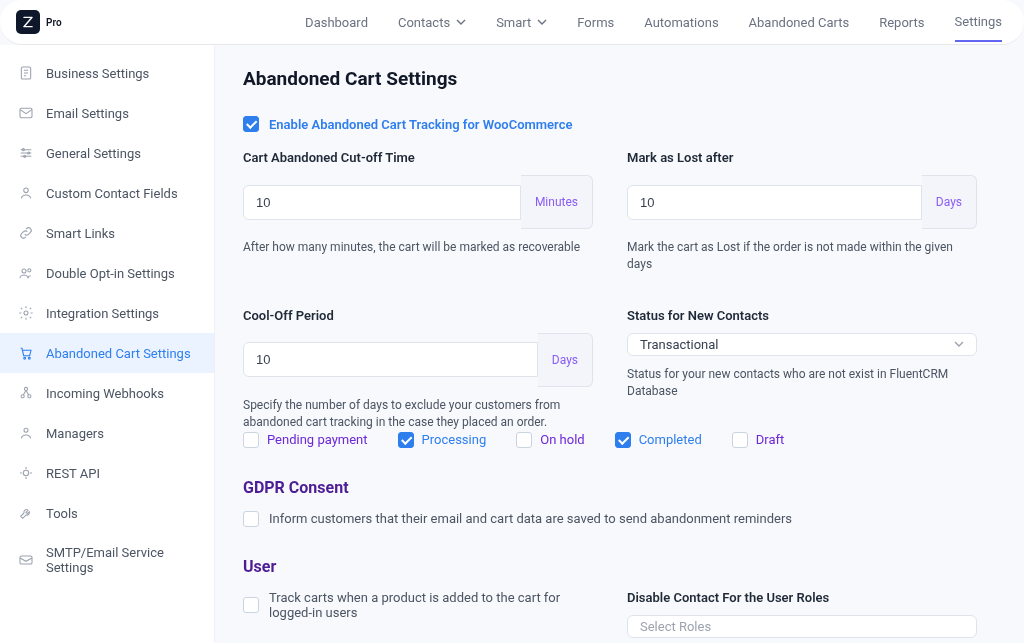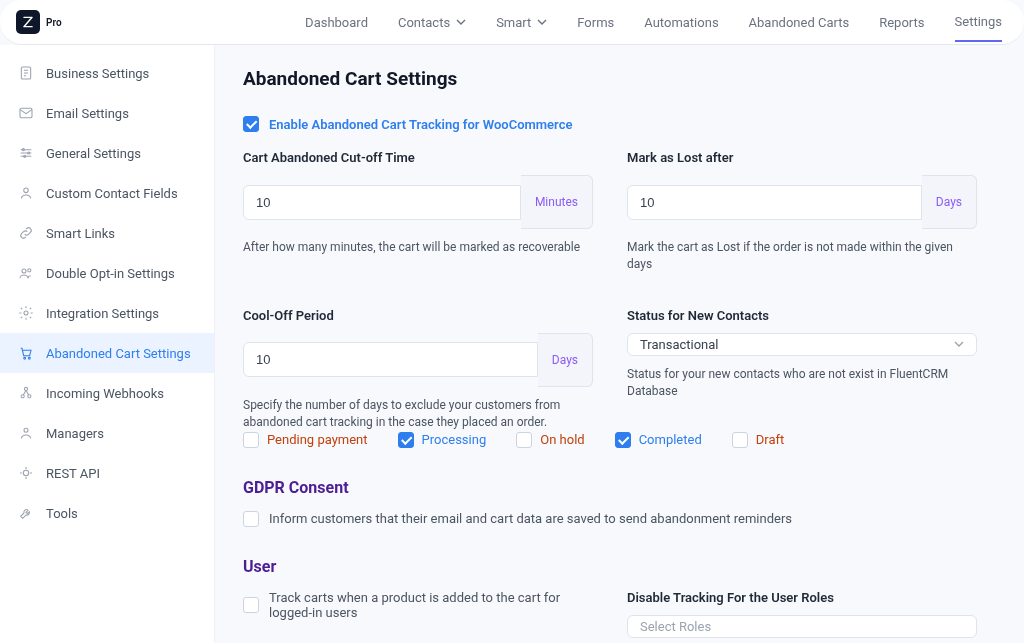--- a/index.html
+++ b/index.html
@@ -74,21 +74,21 @@
   .help { font-size:12px; color:#4b5563; margin-top:10px; line-height:1.45; }
 
   .select {
     border:1px solid #dfe3ec; border-radius:6px; padding:3px 12px; background:#fff;
     display:flex; align-items:center; justify-content:space-between; font-size:13px; color:#374151;
   }
   .select .caret svg { width:10px; height:10px; stroke:#9ca3af; }
 
   .section-sub { font-size:13px; font-weight:600; color:#1f2937; margin: 26px 0 14px; }
   .status-row { display:flex; align-items:center; gap:30px; flex-wrap:wrap; }
-  .status-opt { display:flex; align-items:center; gap:8px; font-size:13px; color:#c2410c; }
+  .status-opt { display:flex; align-items:center; gap:8px; font-size:13px; color:#6d28d9; }
   .status-opt.sel { color:#2e7eee; }
 
   .h2 { font-size:16px; font-weight:700; color:#4c1d95; margin: 30px 0 14px; }
 
   .muted-select { color:#9ca3af; }
 </style>
 </head>
 <body>
 
 <div class="topbar">
@@ -248,20 +248,29 @@
       <span>REST API</span>
     </div>
     <div class="side-item">
       <span class="icon">
           <svg viewBox="0 0 24 24">
             <path d="M14 7a4 4 0 0 0-5 5l-5 5 3 3 5-5a4 4 0 0 0 5-5l-3 3-2-2 3-3z"></path>
           </svg>
         </span>
       <span>Tools</span>
     </div>
+    <div class="side-item">
+      <span class="icon">
+          <svg viewBox="0 0 24 24">
+            <rect x="3" y="6" width="18" height="12" rx="2"></rect>
+            <path d="M3 9l9 5 9-5"></path>
+          </svg>
+        </span>
+      <span>SMTP/Email Service Settings</span>
+    </div>
   </div>
 
   <div class="main">
     <div class="page-title">Abandoned Cart Settings</div>
 
     <div class="check-row">
       <span class="cbox checked"></span>
       <span class="primary-link">Enable Abandoned Cart Tracking for WooCommerce</span>
     </div>
 
@@ -337,21 +346,21 @@
 
     <div class="h2">User</div>
     <div class="grid2">
       <div>
         <div class="check-row" style="margin-bottom:0;">
           <span class="cbox"></span>
           <span style="color:#4b5563;">Track carts when a product is added to the cart for logged-in users</span>
         </div>
       </div>
       <div>
-        <div class="field-label">Disable Tracking For the User Roles</div>
+        <div class="field-label">Disable Contact For the User Roles</div>
         <div class="select muted-select">
           <span>Select Roles</span>
           <span class="caret"></span>
         </div>
 
       </div>
     </div>
   </div>
 </div>
 

